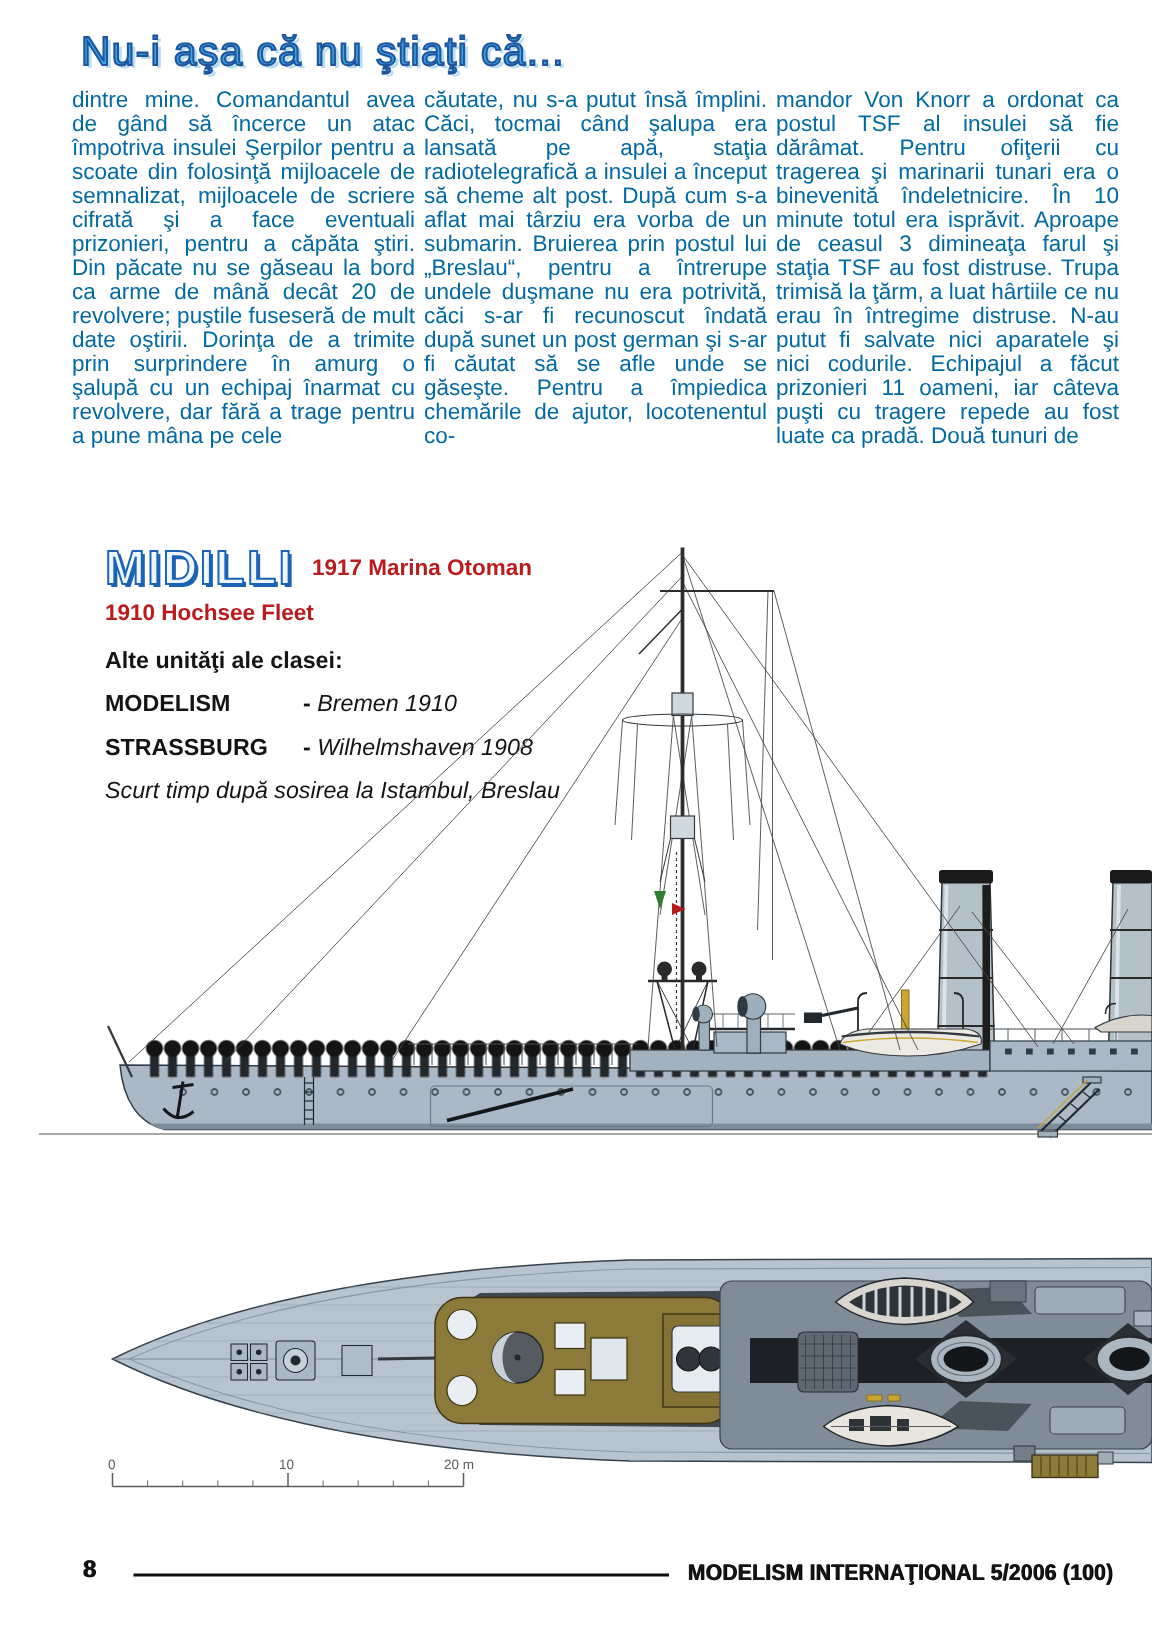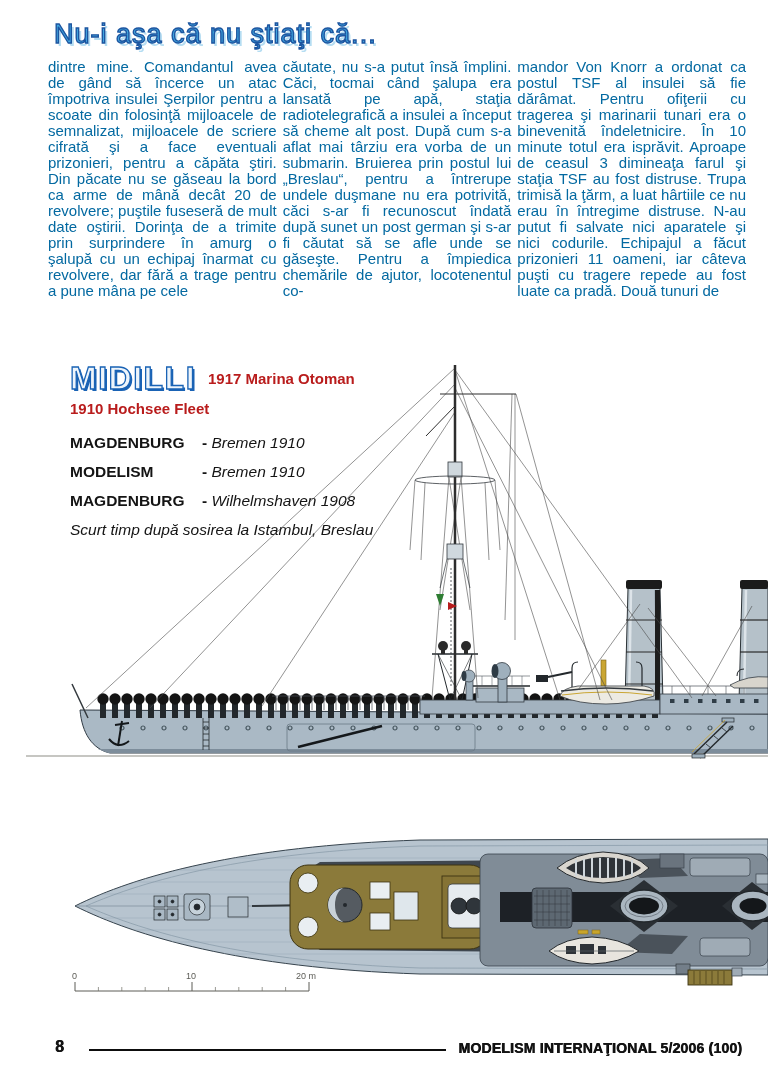--- a/index.html
+++ b/index.html
@@ -53,30 +53,27 @@
   </div>
 
   <div class="info">
     <div class="ship-row">
       <span class="ship-name">MIDILLI</span>
       <span class="ship-detail">1917 Marina Otoman</span>
     </div>
     <div class="ship-row">
       <span class="ship-detail">1910 Hochsee Fleet</span>
     </div>
-    <div class="unit-row">
-      <span class="unit-name">MAGDENBURG</span><span class="unit-sep">-</span>
-      <span class="unit-detail">Bremen 1910</span>
-    </div>
+    <div class="info-subtitle">Alte unităţi ale clasei:</div>
     <div class="unit-row">
       <span class="unit-name">MODELISM</span><span class="unit-sep">-</span>
       <span class="unit-detail">Bremen 1910</span>
     </div>
     <div class="unit-row">
-      <span class="unit-name">MAGDENBURG</span><span class="unit-sep">-</span>
+      <span class="unit-name">STRASSBURG</span><span class="unit-sep">-</span>
       <span class="unit-detail">Wilhelmshaven 1908</span>
     </div>
     <div class="info-caption">Scurt timp după sosirea la Istambul, Breslau</div>
   </div>
 
   <svg class="sideview" width="768" height="446" viewBox="0 0 768 446">
     <defs>
       <pattern id="mines" x="97" y="335" width="12" height="26" patternUnits="userSpaceOnUse">
         <rect x="3" y="9" width="6" height="16" fill="#23282c"></rect>
         <circle cx="6" cy="6" r="5.7" fill="#141414"></circle>

